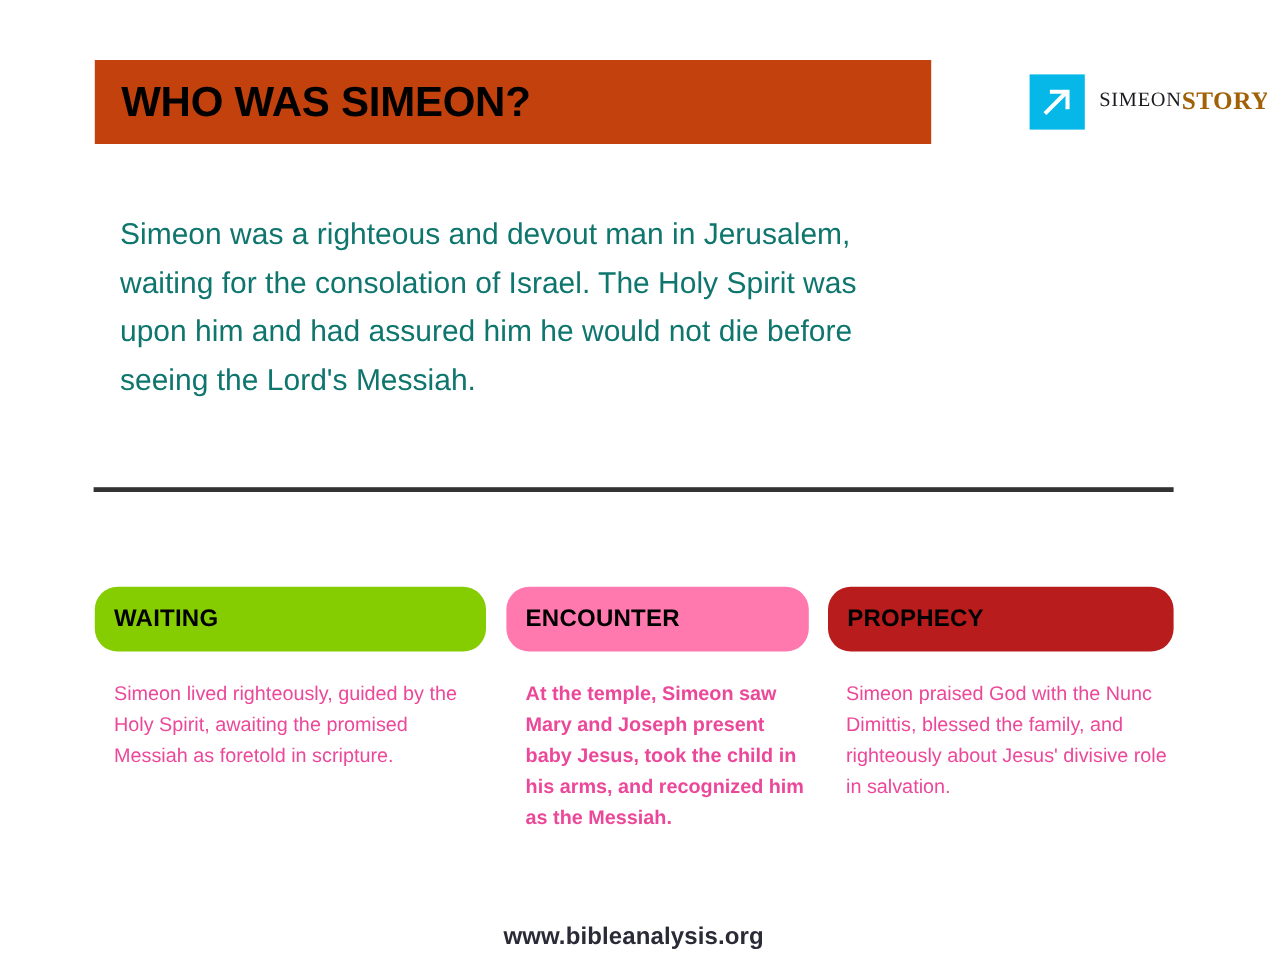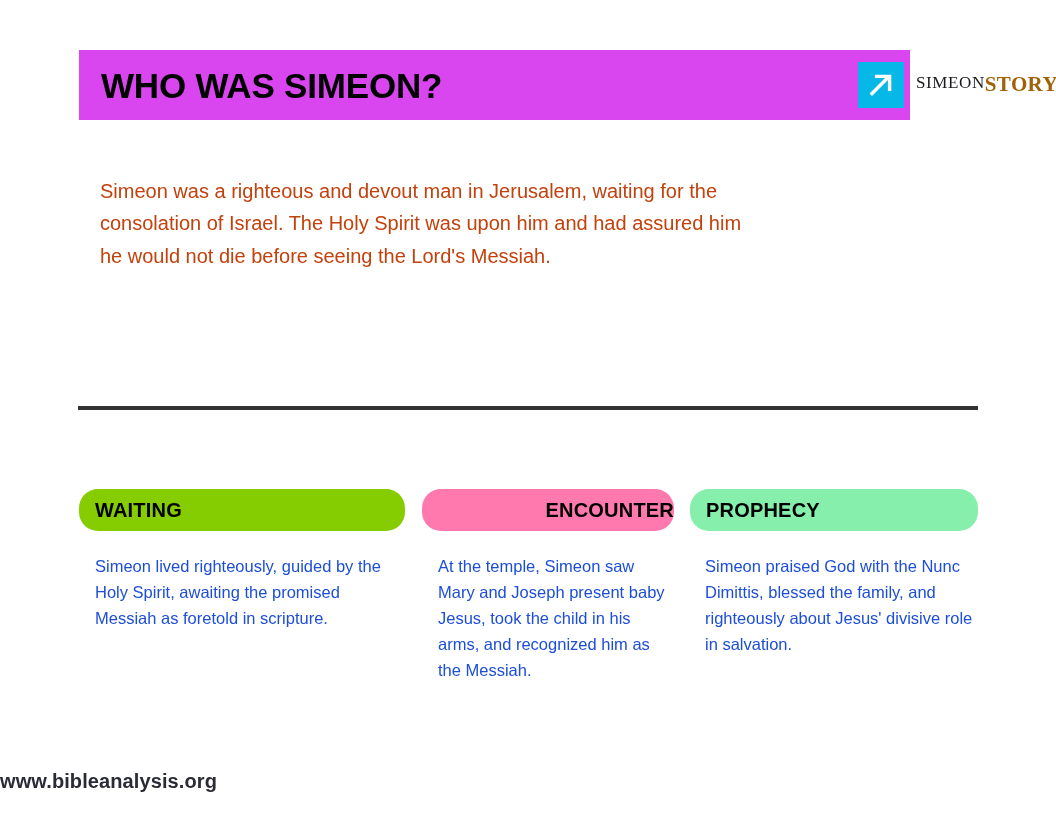--- a/index.html
+++ b/index.html
@@ -21,23 +21,23 @@
     position: absolute;
     left: 0;
     top: 50px;
     width: 1056px;
     height: 70px;
   }
   .title-bar {
     position: absolute;
     left: 79px;
     top: 0;
-    width: 831px;
+    width: 697px;
     height: 70px;
-    background: #d946ef;
+    background: #c2410c;
     display: flex;
     align-items: center;
   }
   .title-text {
     font-size: 35px;
     font-weight: bold;
     letter-spacing: -0.2px;
     color: #000000;
     padding-left: 22px;
     line-height: 1;
@@ -79,23 +79,23 @@
     letter-spacing: 0.4px;
     color: #a16207;
   }
 
   
   .intro {
     position: absolute;
     left: 100px;
     top: 175px;
     width: 660px;
-    font-size: 20px;
+    font-size: 25px;
     line-height: 1.62;
-    color: #c2410c;
+    color: #0f766e;
   }
 
   
   .divider {
     position: absolute;
     left: 78px;
     top: 406px;
     width: 900px;
     height: 4px;
     background: #333333;
@@ -110,53 +110,53 @@
   }
   .column {
     position: absolute;
     top: 0;
   }
   .col-1 { left: 79px;  width: 326px; }
   .col-2 { left: 422px; width: 252px; }
   .col-3 { left: 690px; width: 288px; }
 
   .col-header {
-    height: 42px;
+    height: 54px;
     display: flex;
     align-items: center;
     border-radius: 19px;
   }
   .col-header-text {
     font-size: 20px;
     font-weight: bold;
     letter-spacing: 0.2px;
     color: #000000;
     padding-left: 16px;
   }
   .c1 { background: #85CC00; }
-  .c2 { background: #FF78AE; justify-content: flex-end; }
-  .c3 { background: #86efac; }
+  .c2 { background: #FF78AE; }
+  .c3 { background: #b91c1c; }
 
   .col-body {
     padding-left: 16px;
     padding-top: 22px;
     font-size: 16.5px;
     line-height: 1.58;
-    color: #1d4ed8;
-  }
-  .col-2 .col-body { padding-left: 16px; }
+    color: #ec4899;
+  }
+  .col-2 .col-body { padding-left: 16px; font-weight: bold; }
   .col-3 .col-body { padding-left: 15px; }
 
   
   .footer {
     position: absolute;
     left: 0;
     top: 770px;
     width: 1056px;
-    text-align: left;
+    text-align: center;
   }
   .footer-text {
     font-size: 20px;
     font-weight: bold;
     color: #2b2b38;
     letter-spacing: 0.1px;
   }
 </style>
 </head>
 <body>

